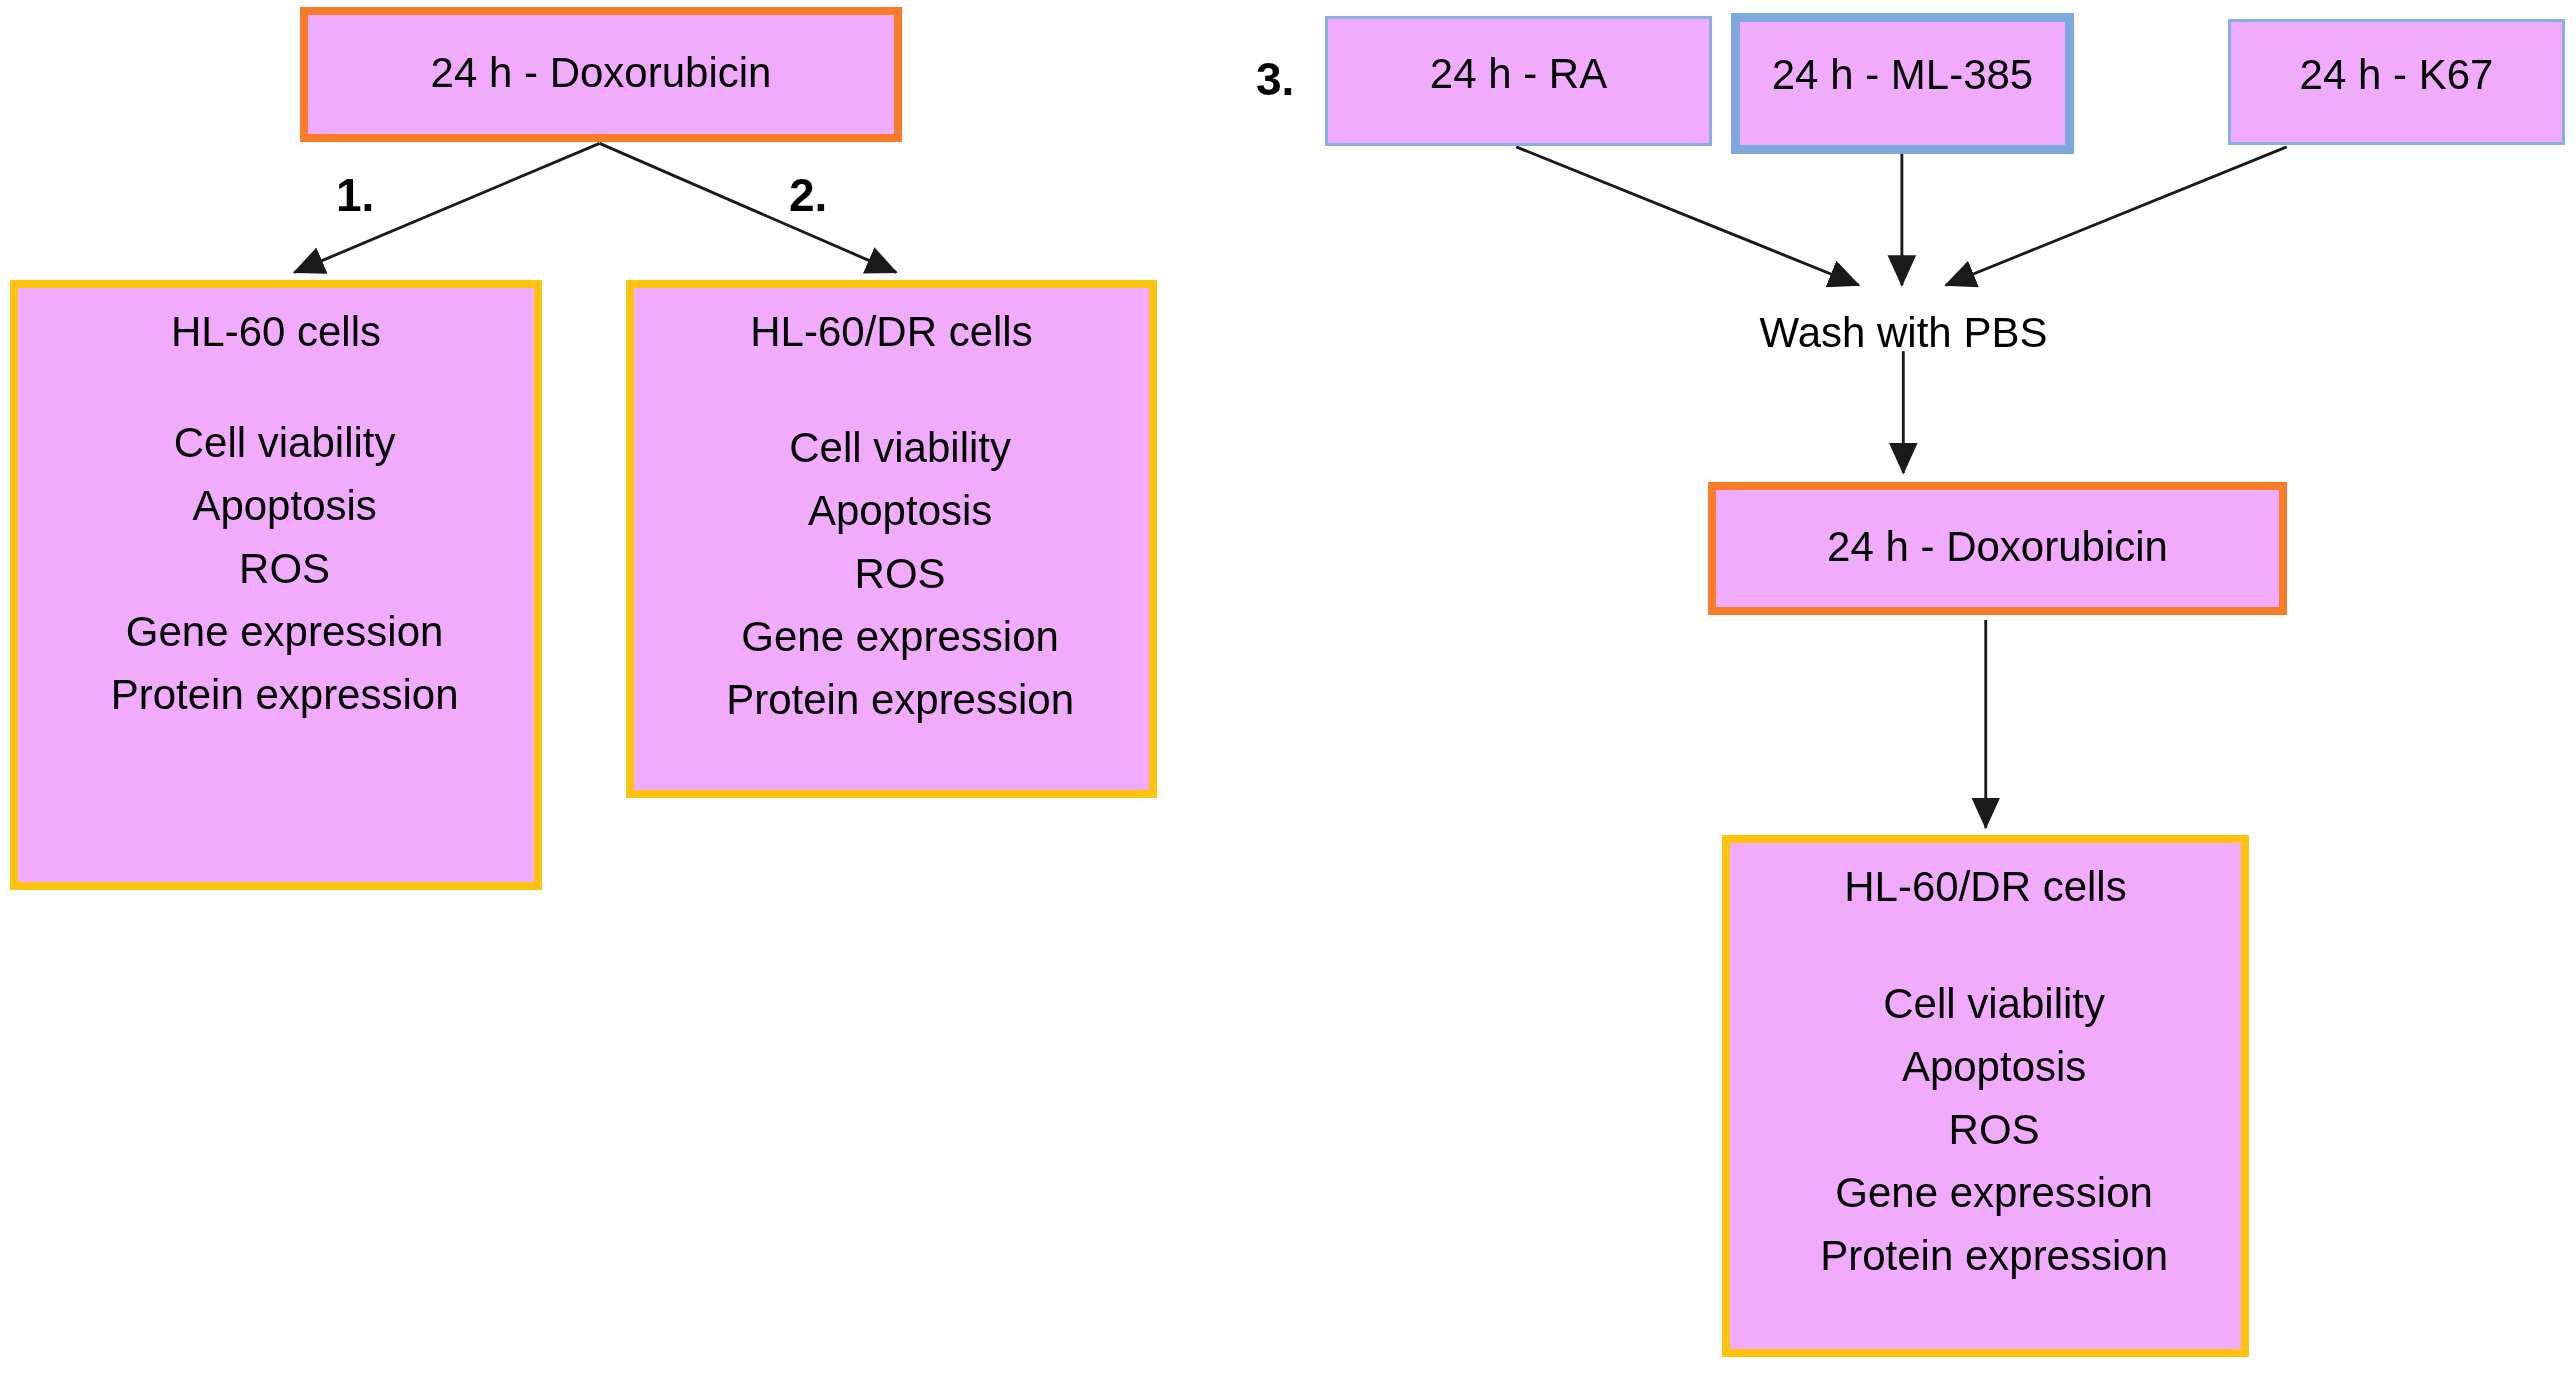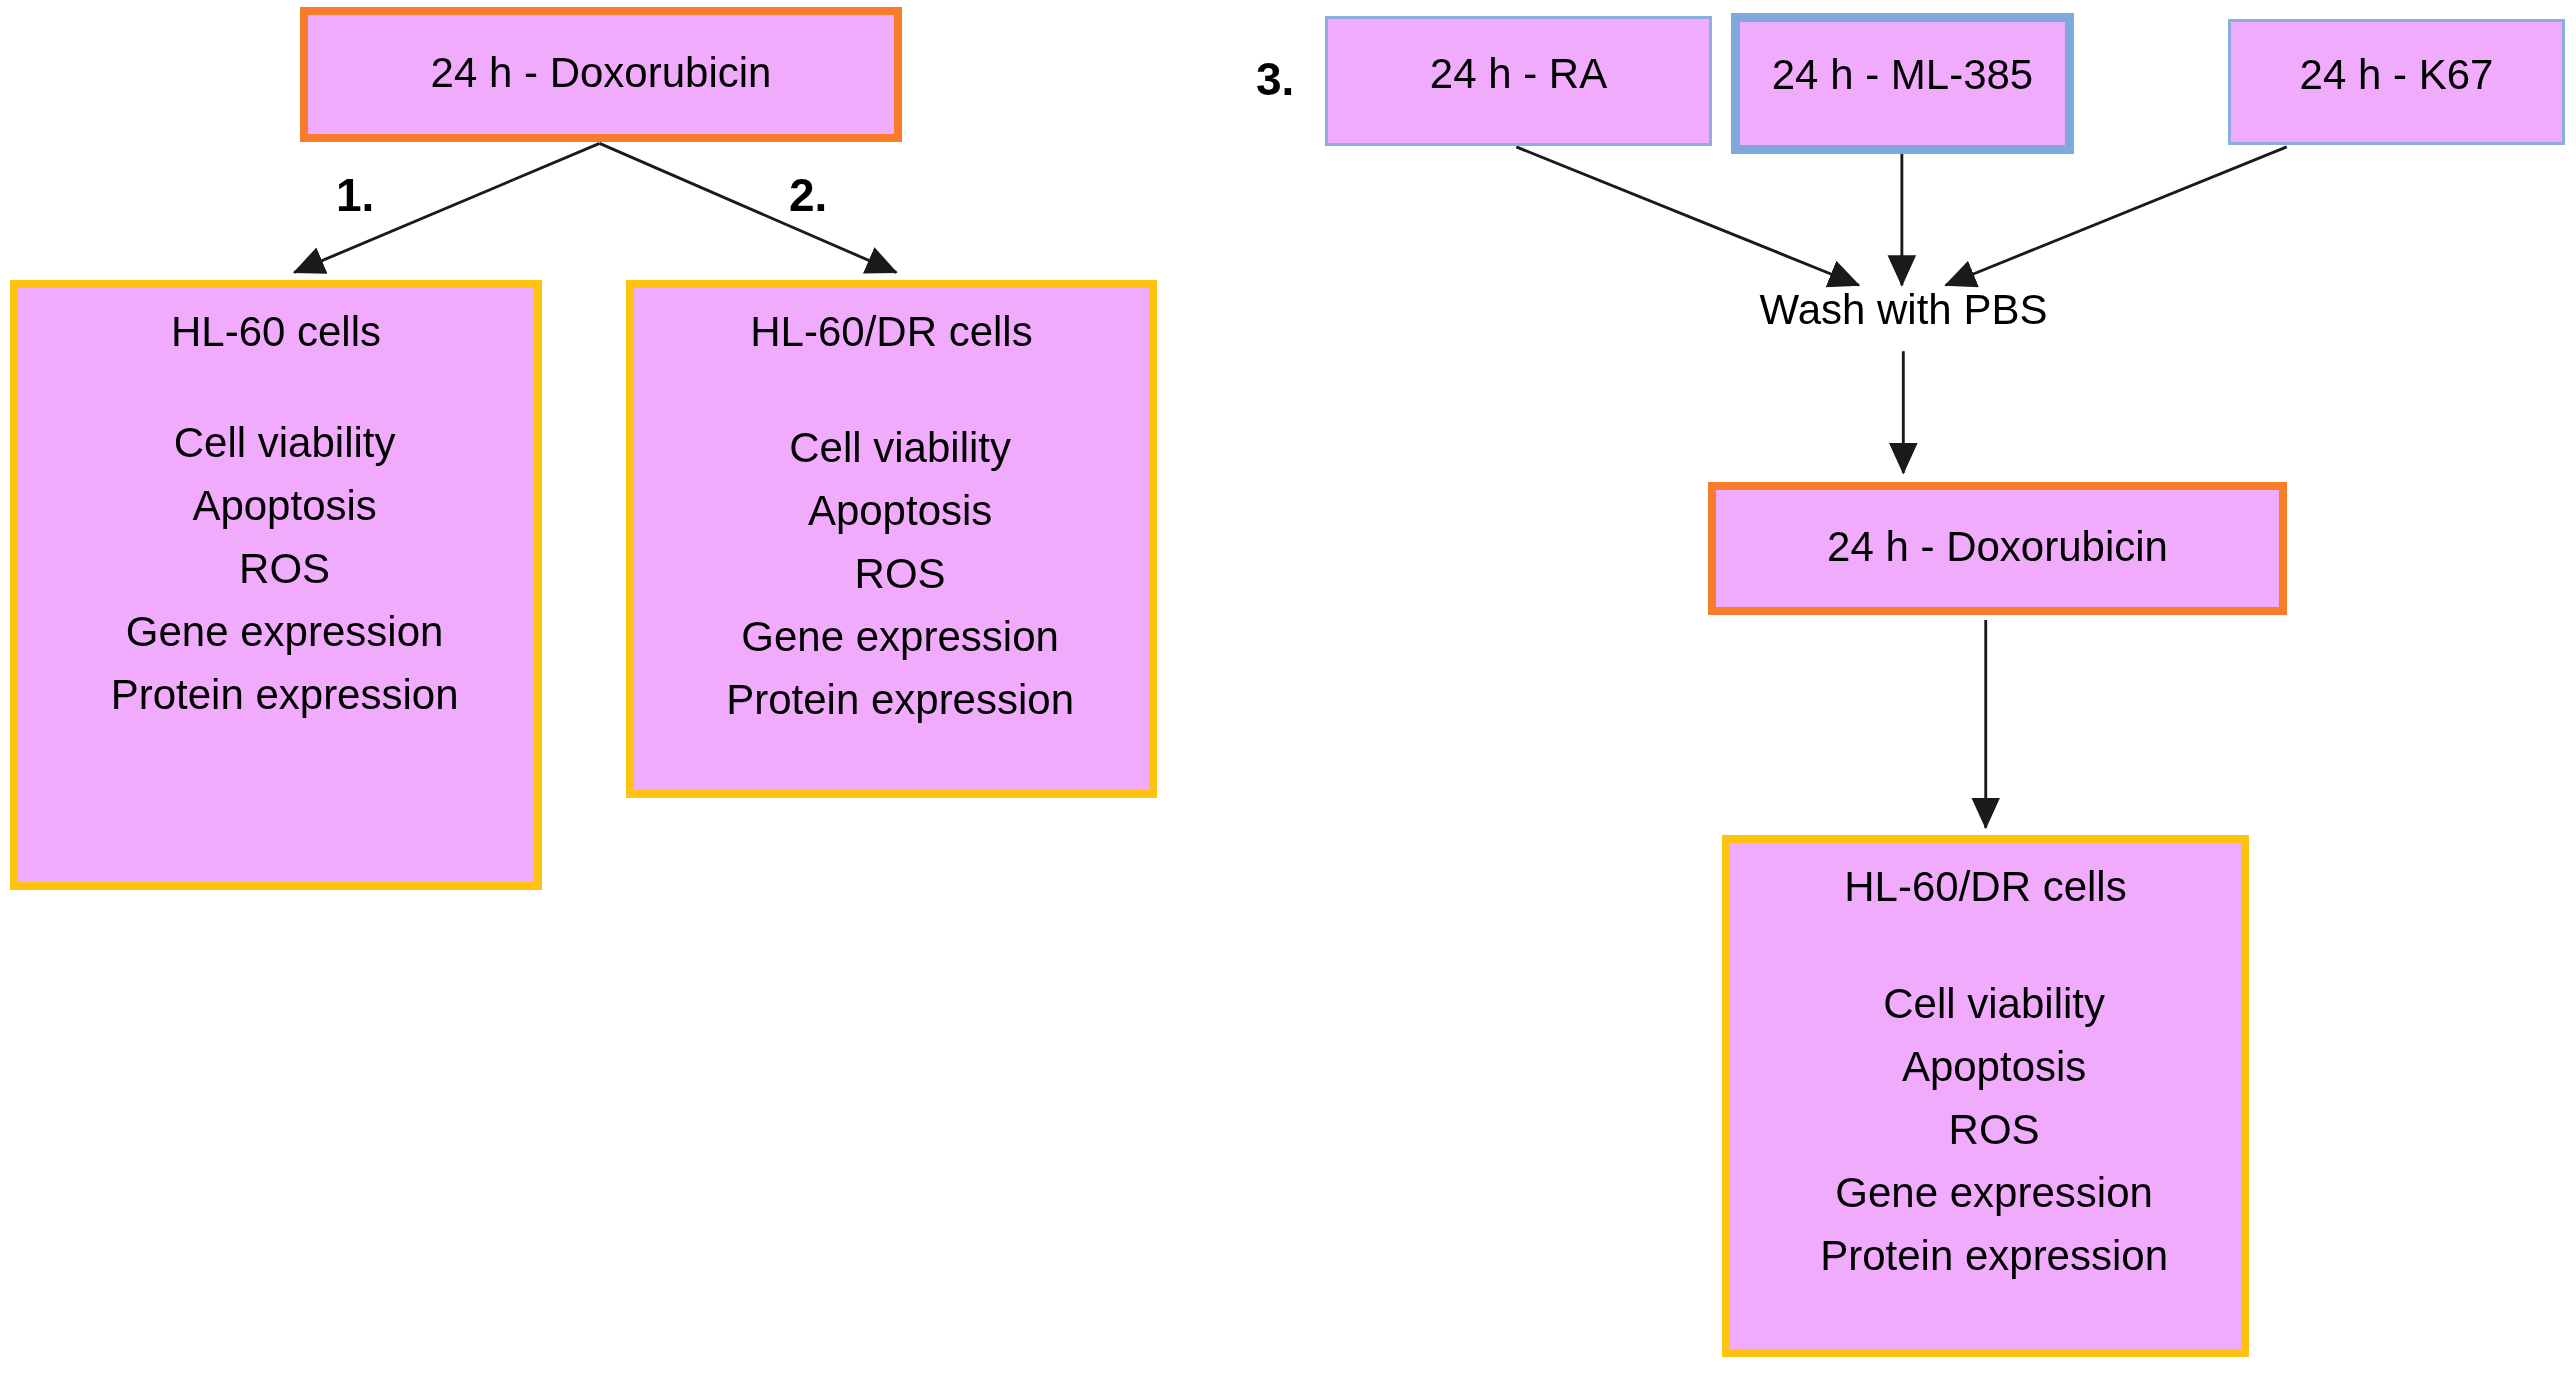--- a/index.html
+++ b/index.html
@@ -143,21 +143,21 @@
   </div>
 
   <div class="node box-blue-thick" style="left:1731px; top:13px; width:343px; height:141px;">
     <div class="boxtitle" style="top:32px;">24 h - ML-385</div>
   </div>
 
   <div class="node box-blue-thin" style="left:2228px; top:18.6px; width:337px; height:126px;">
     <div class="boxtitle" style="top:32px;">24 h - K67</div>
   </div>
 
-  <div class="plain-text" style="left:1703px; top:289px; width:401px;">Wash with PBS</div>
+  <div class="plain-text" style="left:1703px; top:312px; width:401px;">Wash with PBS</div>
 
   <div class="node box-orange" style="left:1708px; top:482px; width:579px; height:133px;">
     <div class="boxtitle" style="top:36px;">24 h - Doxorubicin</div>
   </div>
 
   <div class="node box-yellow" style="left:1722px; top:835px; width:527px; height:522px;">
     <div class="boxtitle" style="top:23px;">HL-60/DR cells</div>
     <div class="assay-list" style="top:129px;">
       <div>Cell viability</div>
       <div>Apoptosis</div>

